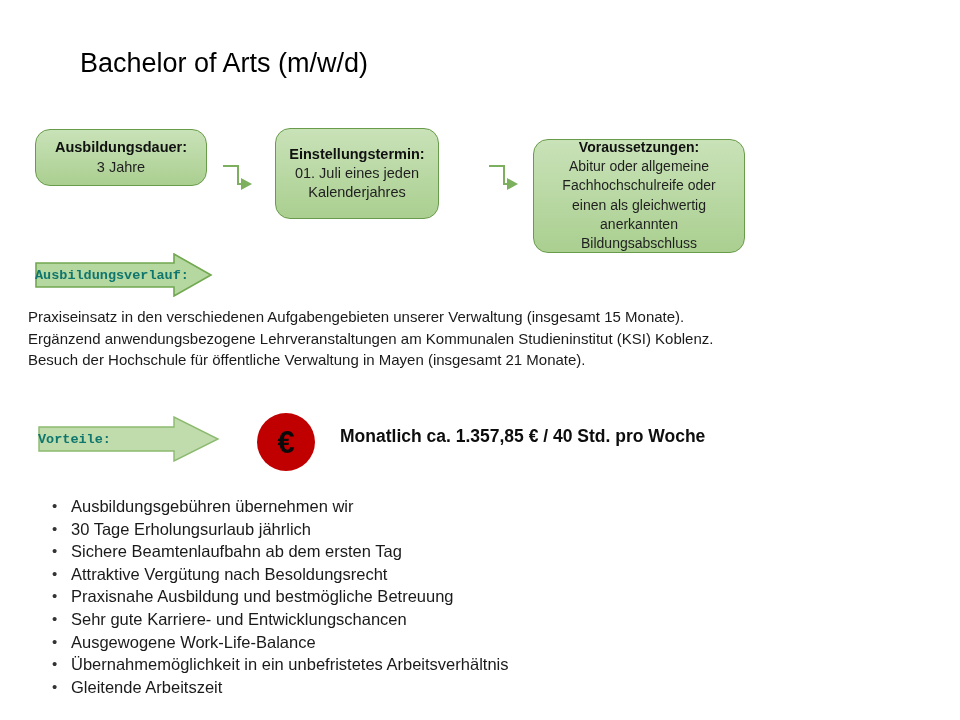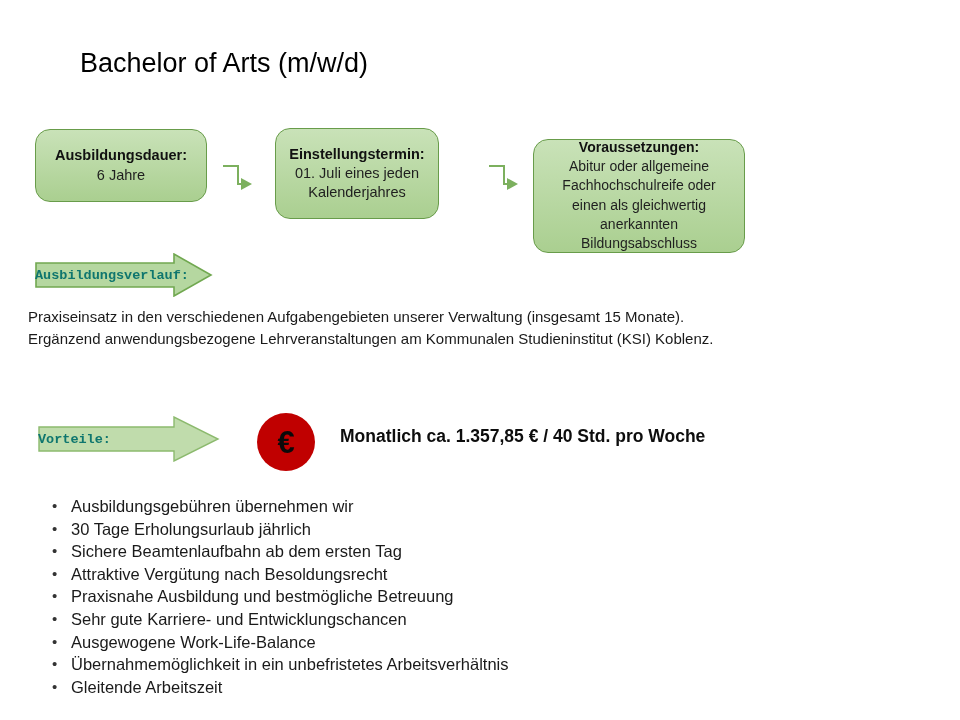--- a/index.html
+++ b/index.html
@@ -5,21 +5,21 @@
   html,body{margin:0;padding:0;background:#fff;}
   .slide{position:relative;width:960px;height:720px;background:#ffffff;overflow:hidden;
          font-family:"Liberation Sans",sans-serif;color:#1f1f1f;}
   .title{position:absolute;left:80px;top:48px;margin:0;font-size:27px;font-weight:400;
          color:#000;letter-spacing:0;}
   
   .box{position:absolute;box-sizing:border-box;border:1.6px solid #689c4a;border-radius:15px;
        background:linear-gradient(180deg,#c9e2b8 0%,#aacf90 100%);
        display:flex;flex-direction:column;justify-content:center;align-items:center;
        text-align:center;padding:6px 10px;}
-  .box1{left:35px;top:129px;width:172px;height:73px;}
+  .box1{left:35px;top:129px;width:172px;height:57px;}
   .box2{left:275px;top:128px;width:164px;height:91px;}
   .box3{left:533px;top:128px;width:212px;height:114px;margin-top:11px;}
   .box-heading{font-weight:700;font-size:14.5px;line-height:1.35;color:#111;}
   .box-body{font-size:14.5px;line-height:1.32;color:#1f1f1f;}
   .box3 .box-heading{font-size:14px;}
   .box3 .box-body{font-size:14px;line-height:1.38;}
   .connector{position:absolute;}
   
   .arrow-banner{position:absolute;}
   .arrow-banner svg{display:block;}
@@ -41,21 +41,21 @@
 </style>
 </head>
 <body>
 
 <div class="slide">
 
   <h1 class="title">Bachelor of Arts (m/w/d)</h1>
 
   <div class="box box1">
     <div class="box-heading">Ausbildungsdauer:</div>
-    <div class="box-body">6 Jahre</div>
+    <div class="box-body">3 Jahre</div>
   </div>
 
   <svg class="connector" style="left:222px;top:163px;" width="32" height="30" viewBox="0 0 32 30">
     <path d="M1 3 H16 V21 H19" fill="none" stroke="#7cb05e" stroke-width="2"></path>
     <polygon points="19,15 30,21 19,27" fill="#7cb05e"></polygon>
   </svg>
 
   <div class="box box2">
     <div class="box-heading">Einstellungstermin:</div>
     <div class="box-body">01. Juli eines jeden Kalenderjahres</div>
@@ -74,20 +74,21 @@
   <div class="arrow-banner ab1">
     <svg width="178" height="44" viewBox="0 0 178 44">
       <polygon points="1,10 139,10 139,1 176,22 139,43 139,34 1,34" fill="#b5d7a0" stroke="#71a850" stroke-width="1.6"></polygon>
     </svg>
     <span class="arrow-label">Ausbildungsverlauf:</span>
   </div>
 
   <div class="para">
     <div>Praxiseinsatz in den verschiedenen Aufgabengebieten unserer Verwaltung (insgesamt 15 Monate).</div>
     <div>Ergänzend anwendungsbezogene Lehrveranstaltungen am Kommunalen Studieninstitut (KSI) Koblenz.</div>
+    <div>Besuch der Hochschule für öffentliche Verwaltung in Mayen (insgesamt 21 Monate).</div>
   </div>
 
   <div class="arrow-banner ab2">
     <svg width="182" height="46" viewBox="0 0 182 46">
       <polygon points="1,11 136,11 136,1 180,23 136,45 136,35 1,35" fill="#c0dcac" stroke="#8cba6e" stroke-width="1.4"></polygon>
     </svg>
     <span class="arrow-label">Vorteile:</span>
   </div>
 
   <div class="euro-circle">

